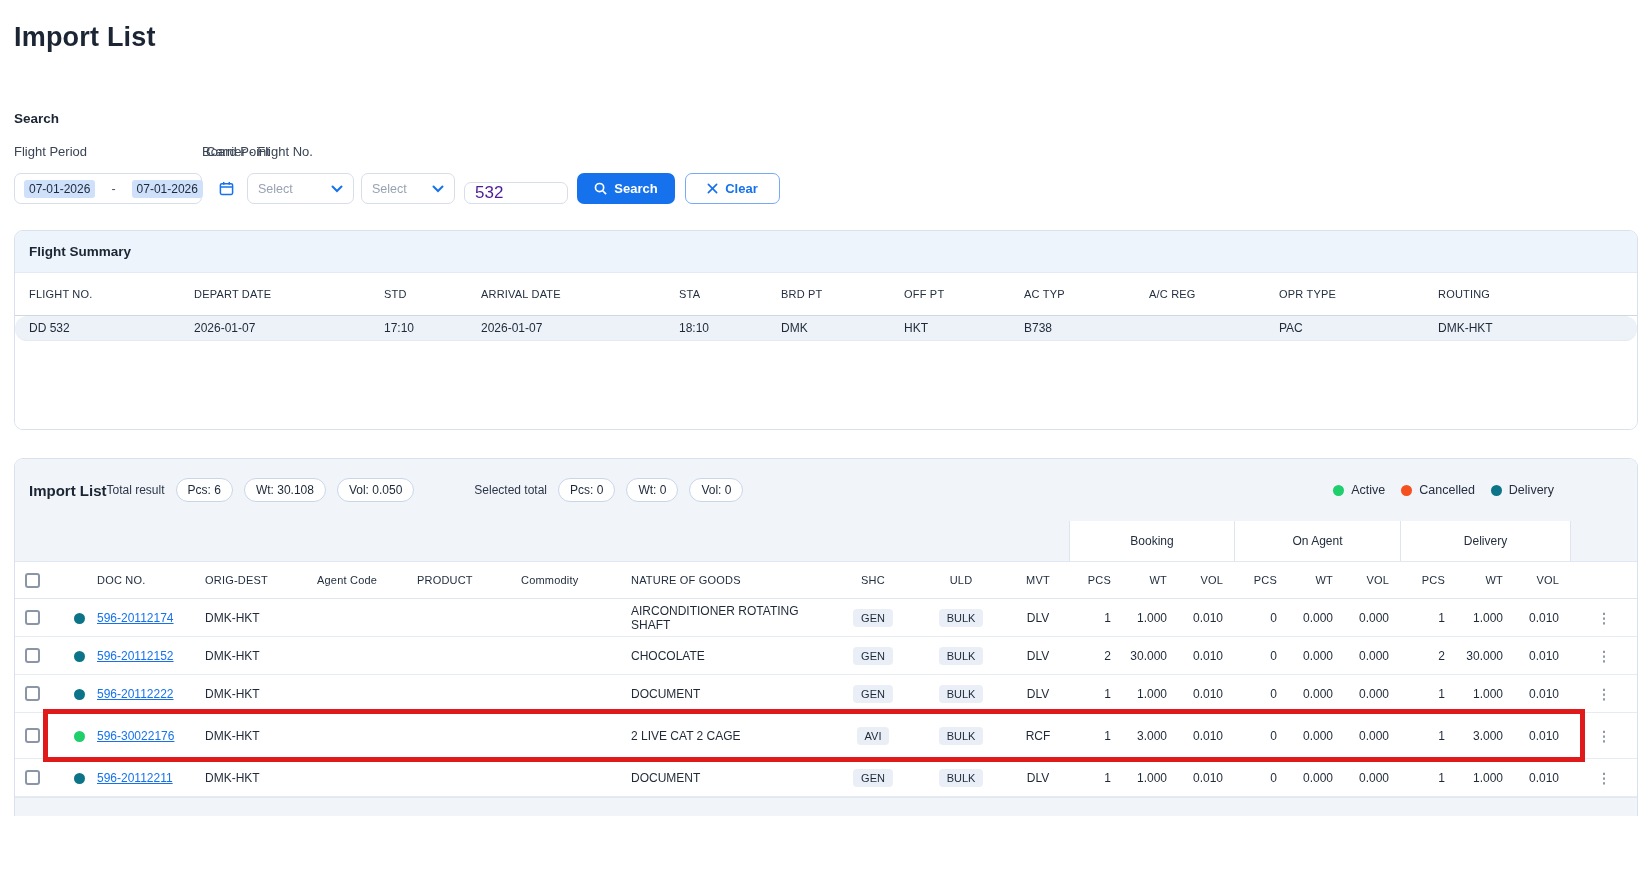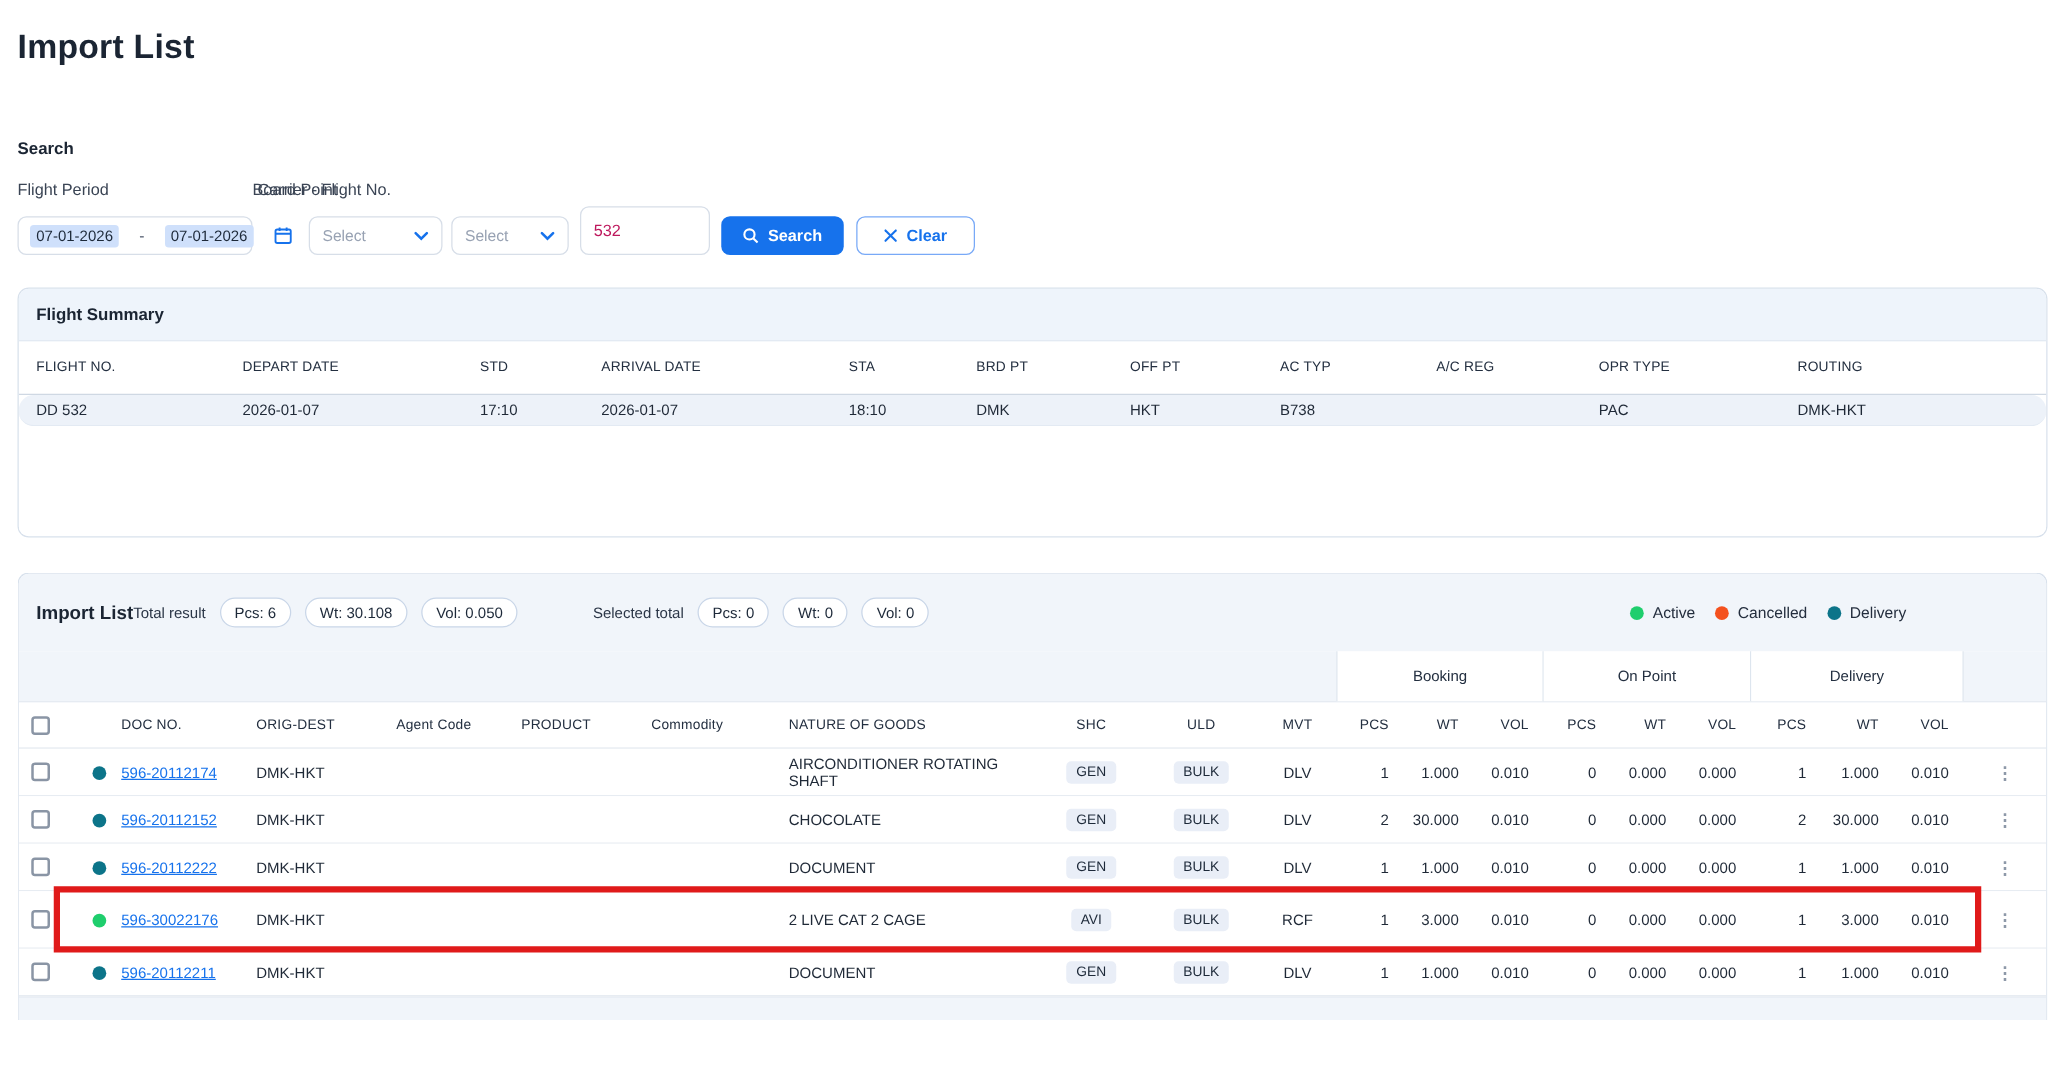--- a/index.html
+++ b/index.html
@@ -20,22 +20,22 @@
   .fgroup { display:flex; flex-direction:column; }
   .flabel { font-size:13px; color:#3a4454; margin-bottom:14px; }
   .ctrl { height:31px; border:1px solid #d7dee8; border-radius:7px; background:#fff; display:flex; align-items:center; font-size:12.5px; }
   .date-range { width:188px; padding:0 9px; gap:16px; }
   .date-pill { background:#cfe0fb; color:#1d2939; border-radius:3px; padding:2px 5px; font-size:12px; white-space:nowrap; }
   .date-sep { color:#4a5568; }
   .cal { margin-left:auto; display:flex; align-items:center; }
   .select-box { justify-content:space-between; padding:0 10px; color:#98a2b3; }
   .sel-bp { width:107px; margin-left:45px; }
   .sel-carrier { width:94px; margin-left:7px; }
-  .flight-input { width:104px; margin-left:9px; padding:0 10px; color:#be185d; font-size:13px;
-      height:39px; border:1px solid #d7dee8; border-radius:7px; outline:none; font-family:"Liberation Sans",sans-serif; }
+  .flight-input { width:104px; margin-left:9px; padding:0 10px; color:#4c1d95; font-size:17px;
+      height:22px; border:1px solid #d7dee8; border-radius:7px; outline:none; font-family:"Liberation Sans",sans-serif; }
   .btn { height:31px; border-radius:7px; display:flex; align-items:center; justify-content:center; gap:7px;
       font-size:13px; font-weight:700; cursor:pointer; border:none; font-family:"Liberation Sans",sans-serif; }
   .btn-search { width:98px; margin-left:9px; background:#1672ec; color:#fff; }
   .btn-clear { width:95px; margin-left:10px; background:#fff; color:#1672ec; border:1px solid #78a9f7; }
   .lbl-carrier { margin-left:-148px; }
 
   
   .panel { border:1px solid #d8e1ec; border-radius:9px; margin-top:26px; margin-right:4px; overflow:hidden; background:#fff; }
 
   
@@ -47,21 +47,21 @@
   .fs-row { height:25px; background:#edf2f9; border-bottom:1px solid #e3eaf3; font-size:12px; color:#1f2937;border-radius:12px; }
   .fs-spacer { height:88px; background:#fff; }
 
   
   .il-panel { margin-top:28px; border-radius:9px 9px 0 0; border-bottom:none; }
   .il-header { background:#f1f5fa; height:62px; display:flex; align-items:center; padding:0 14px; }
   .il-title { font-size:15px; font-weight:800; color:#1b2533; }
   .il-sub { font-size:12px; color:#2b3647; }
   .pill { background:#fff; border:1px solid #c9d6e8; border-radius:15px; padding:4px 11px; font-size:12px; color:#1d2939; margin-left:11px; white-space:nowrap; }
   .sel-total-lbl { margin-left:60px; }
-  .legend { margin-left:auto; display:flex; align-items:center; gap:16px; margin-right:98px; }
+  .legend { margin-left:auto; display:flex; align-items:center; gap:16px; margin-right:69px; }
   .legend-item { display:flex; align-items:center; gap:7px; font-size:12.5px; color:#242e3e; }
   .ldot { width:11px; height:11px; border-radius:50%; display:inline-block; }
 
   
   .grp-row { display:grid; grid-template-columns:1054px 166px 166px 170px 1fr; background:#f1f5fa; height:41px; border-bottom:1px solid #e2e8f0; }
   .grp-cell { background:#fff; border-left:1px solid #dde5ee; border-right:1px solid #dde5ee; display:flex; align-items:center; justify-content:center;
       font-size:12px; color:#232f40; }
   .grp-cell + .grp-cell { border-left:none; }
 
   
@@ -215,21 +215,21 @@
         <span class="legend-item">
           <span class="ldot" style="background: rgb(12, 116, 137);"></span>
           <span>Delivery</span>
         </span>
       </span>
     </div>
 
     <div class="grp-row">
       <div></div>
       <div class="grp-cell">Booking</div>
-      <div class="grp-cell">On Point</div>
+      <div class="grp-cell">On Agent</div>
       <div class="grp-cell">Delivery</div>
       <div></div>
     </div>
 
     <div class="tgrid th-row">
       <div class="c-check">
           <input type="checkbox" class="cb" style="">
         </div>
       <div></div>
       <div class="th">DOC NO.</div>

